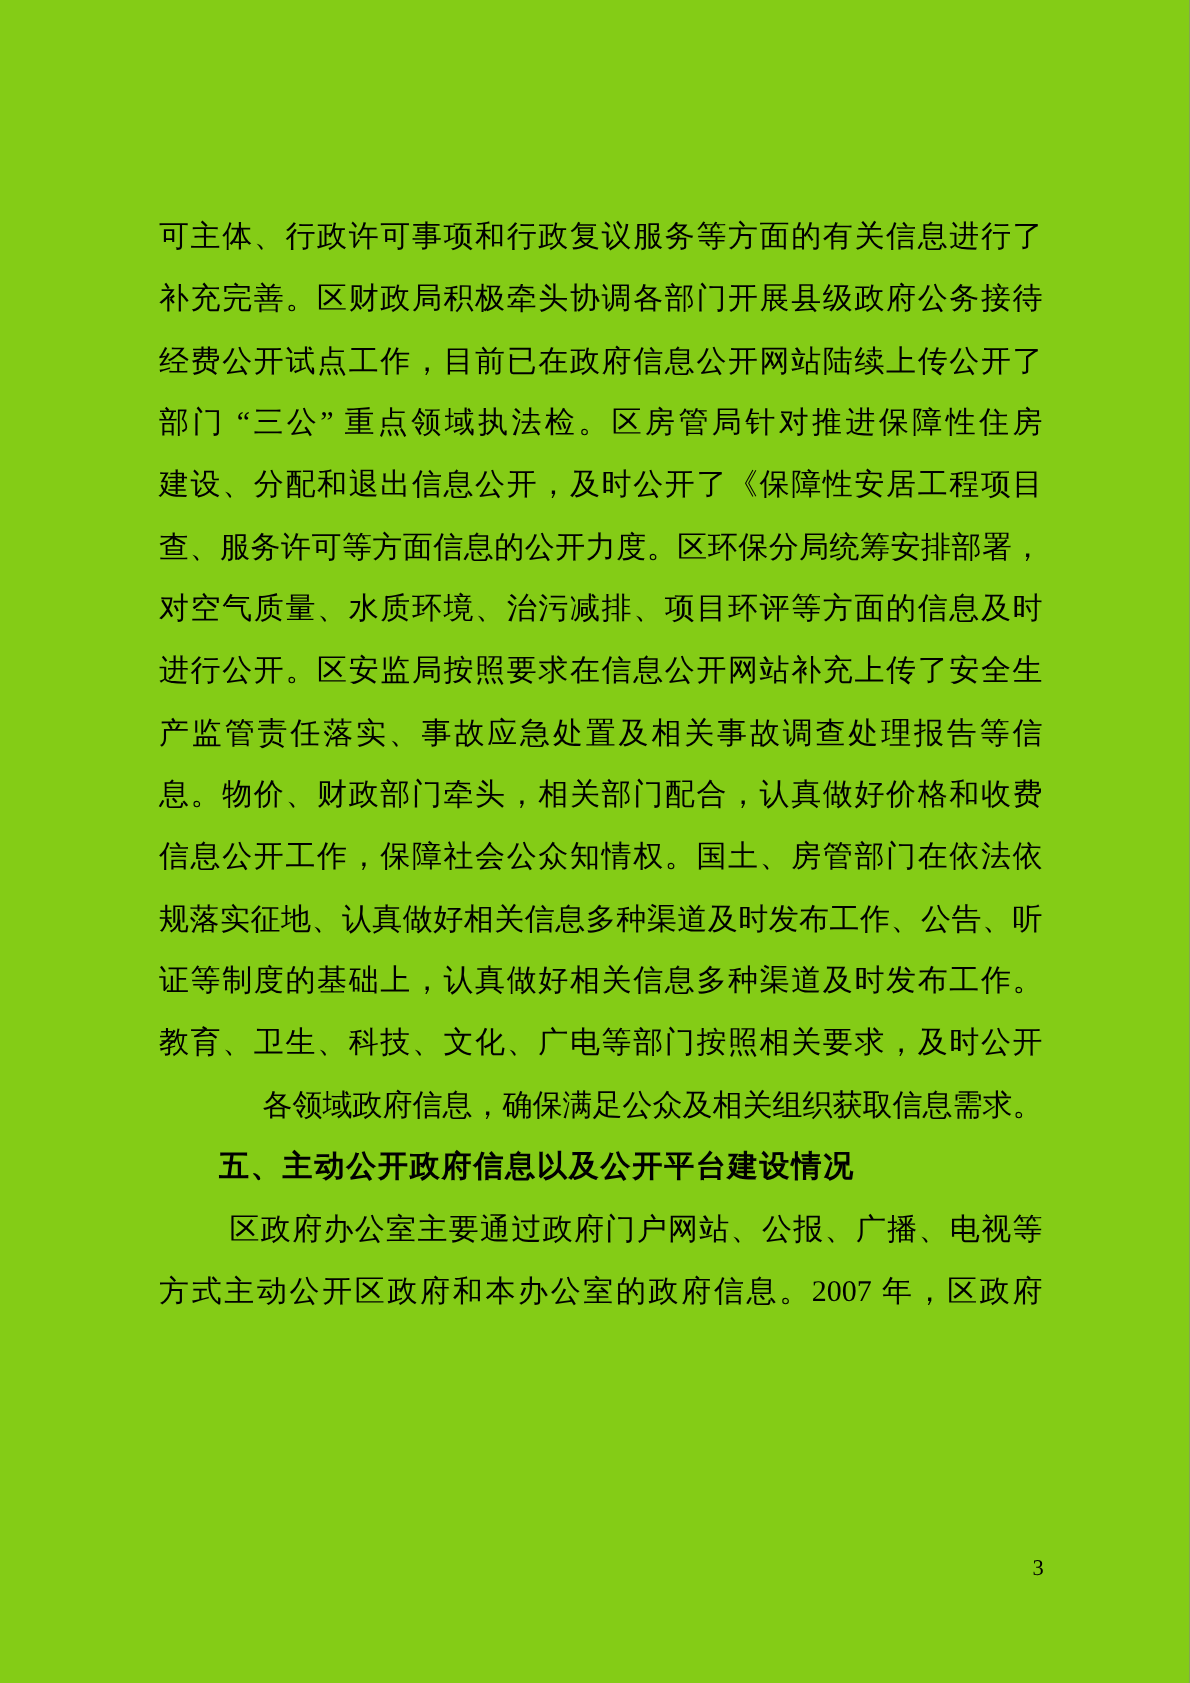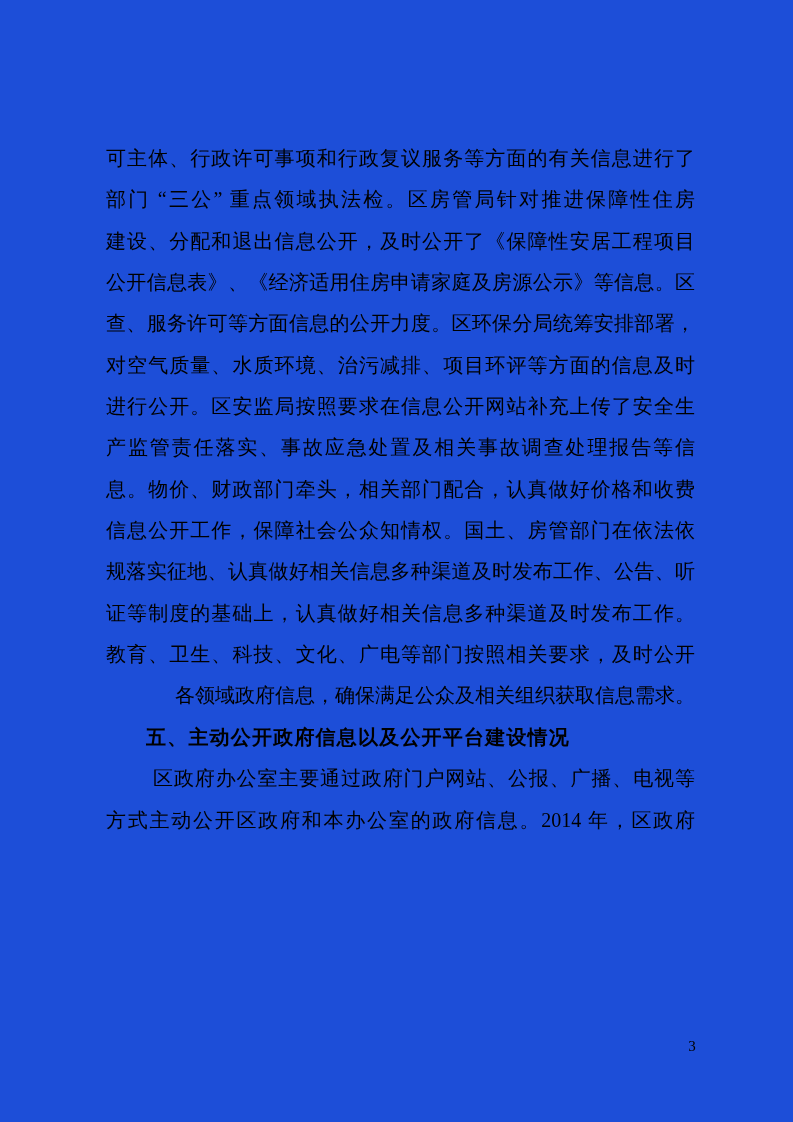--- a/index.html
+++ b/index.html
@@ -5,21 +5,21 @@
   html, body {
     margin: 0;
     padding: 0;
     background: #888;
   }
   .page {
     position: relative;
     width: 793px;
     height: 1122px;
     margin: 0 auto;
-    background: #1d4ed8;
+    background: #84cc16;
     overflow: hidden;
     color: #000000;
   }
   .textblock {
     position: absolute;
     left: 106px;
     top: 138px;
     width: 589px;
     font-family: "Liberation Serif", "DejaVu Serif", serif;
     font-size: 20px;
@@ -59,31 +59,32 @@
     line-height: 20px;
     color: #000000;
   }
 </style>
 </head>
 <body>
 
 <div class="page">
   <div class="textblock">
     <div class="line j">可主体、行政许可事项和行政复议服务等方面的有关信息进行了</div>
+    <div class="line j">补充完善。区财政局积极牵头协调各部门开展县级政府公务接待</div>
+    <div class="line j">经费公开试点工作，目前已在政府信息公开网站陆续上传公开了</div>
     <div class="line j">部门 “三公” 重点领域执法检。区房管局针对推进保障性住房</div>
     <div class="line j">建设、分配和退出信息公开，及时公开了《保障性安居工程项目</div>
-    <div class="line j">公开信息表》、《经济适用住房申请家庭及房源公示》等信息。区</div>
     <div class="line j">查、服务许可等方面信息的公开力度。区环保分局统筹安排部署，</div>
     <div class="line j">对空气质量、水质环境、治污减排、项目环评等方面的信息及时</div>
     <div class="line j">进行公开。区安监局按照要求在信息公开网站补充上传了安全生</div>
     <div class="line j">产监管责任落实、事故应急处置及相关事故调查处理报告等信</div>
     <div class="line j">息。物价、财政部门牵头，相关部门配合，认真做好价格和收费</div>
     <div class="line j">信息公开工作，保障社会公众知情权。国土、房管部门在依法依</div>
     <div class="line j">规落实征地、认真做好相关信息多种渠道及时发布工作、公告、听</div>
     <div class="line j">证等制度的基础上，认真做好相关信息多种渠道及时发布工作。</div>
     <div class="line j">教育、卫生、科技、文化、广电等部门按照相关要求，及时公开</div>
     <div class="line">各领域政府信息，确保满足公众及相关组织获取信息需求。</div>
     <div class="line heading">五、主动公开政府信息以及公开平台建设情况</div>
     <div class="line j indent">区政府办公室主要通过政府门户网站、公报、广播、电视等</div>
-    <div class="line j">方式主动公开区政府和本办公室的政府信息。2014 年，区政府</div>
+    <div class="line j">方式主动公开区政府和本办公室的政府信息。2007 年，区政府</div>
   </div>
   <div class="pagenum">3</div>
 </div>
 
 </body></html>

